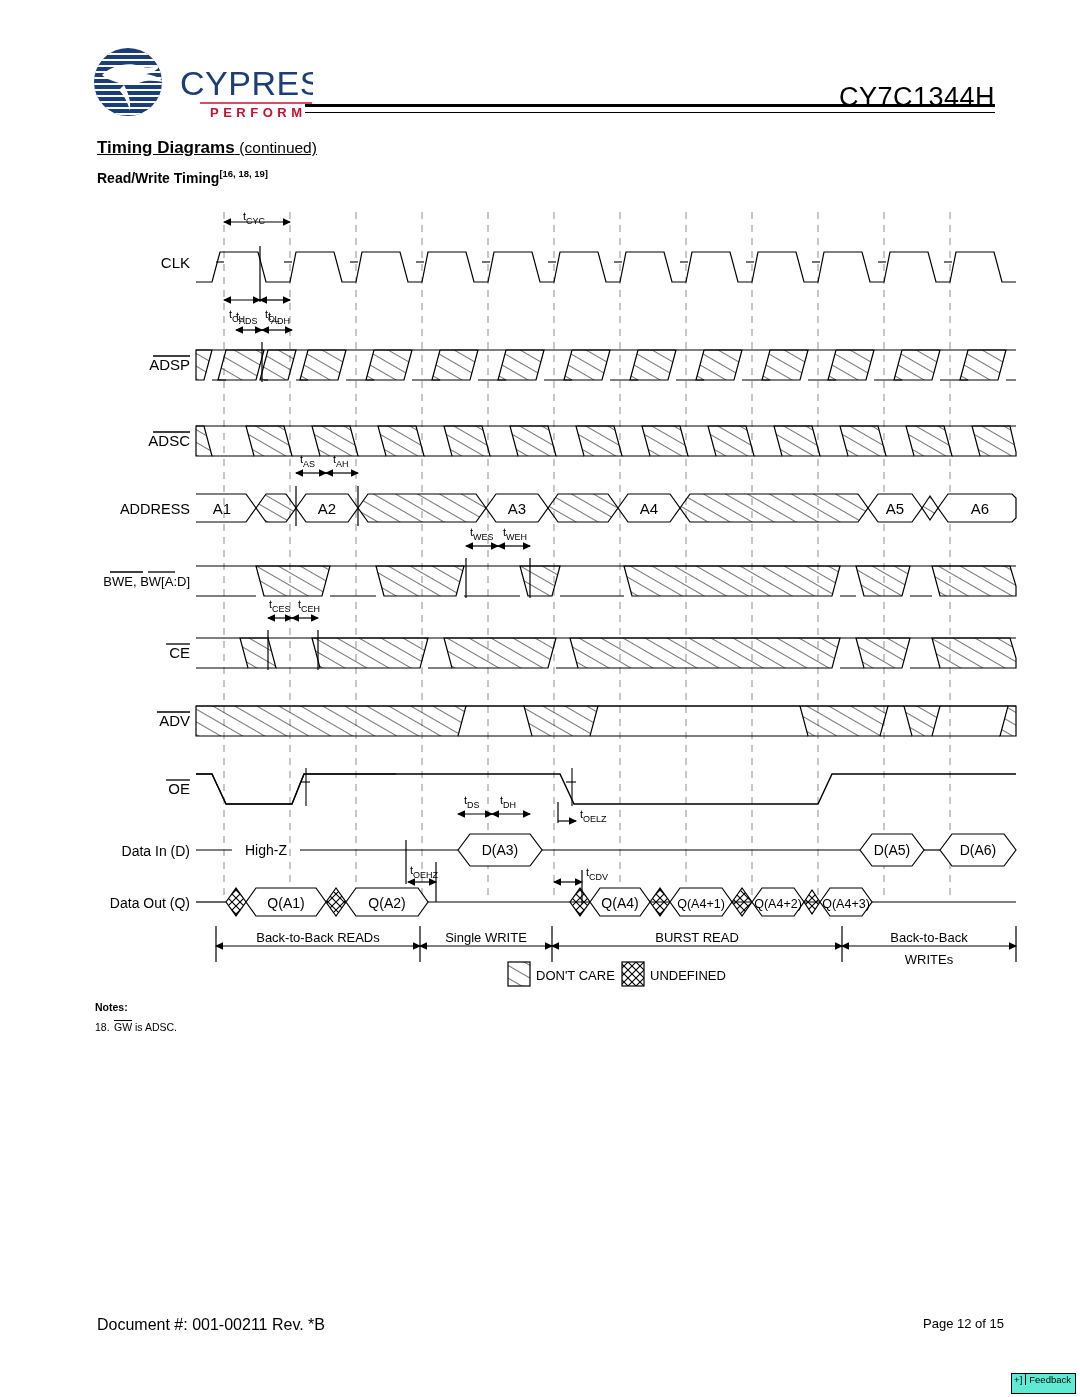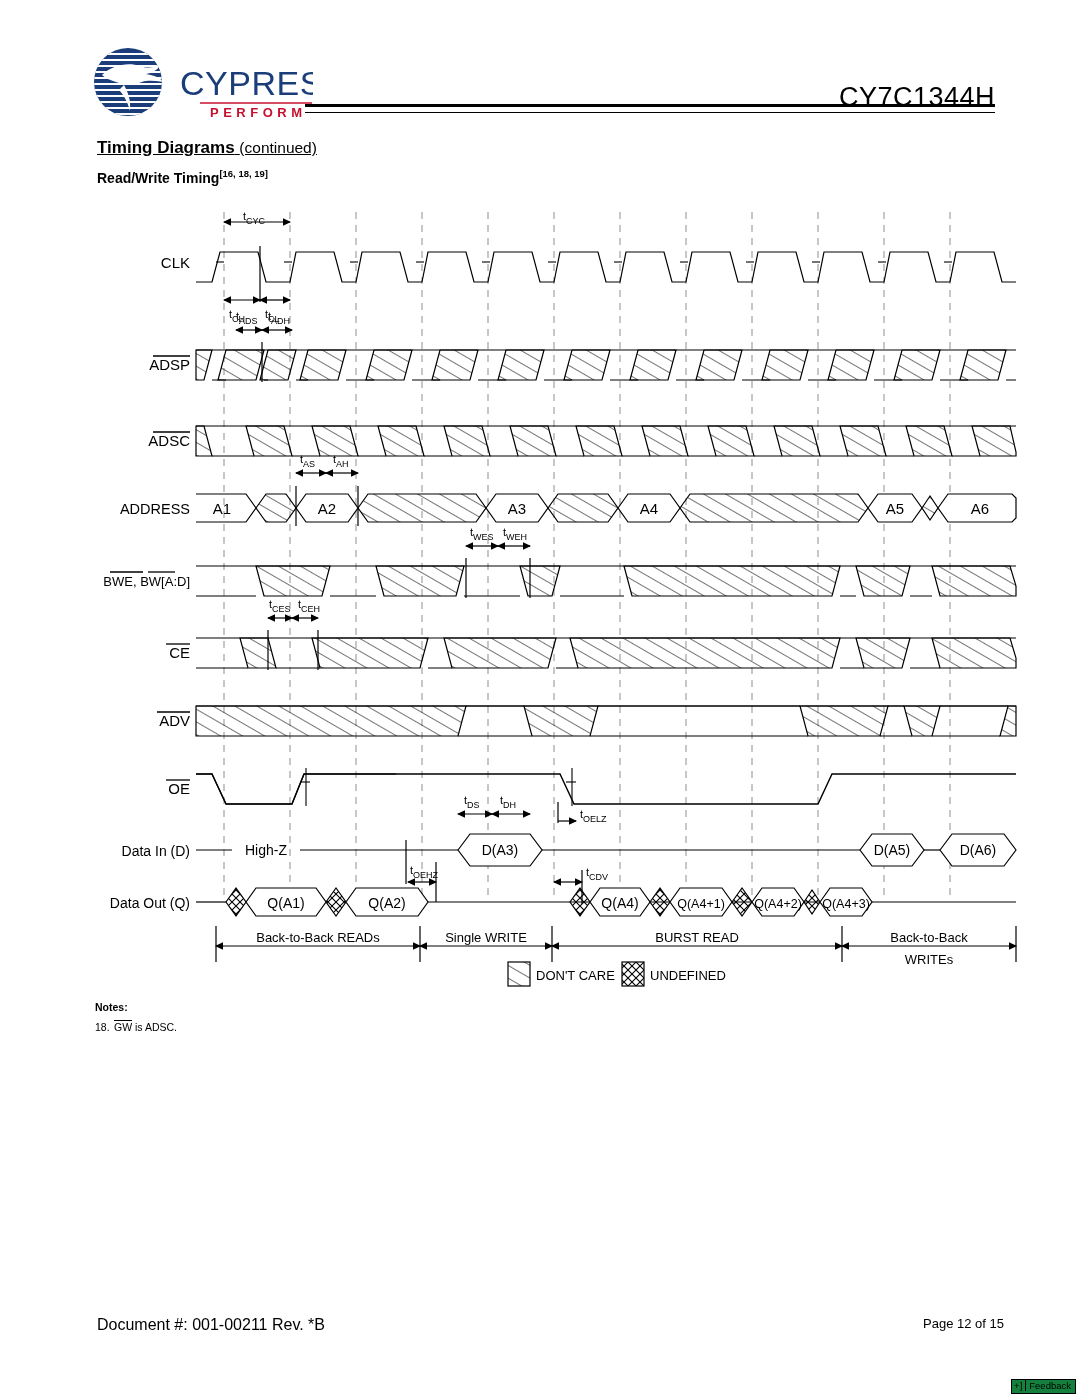--- a/index.html
+++ b/index.html
@@ -25,21 +25,21 @@
   .notes{position:absolute;left:95px;top:1000px;width:900px;font-size:10.5px;line-height:1.35;}
   .notes .hd{font-weight:bold;font-size:10.5px;margin-bottom:6px;}
   .notes .row{display:flex;}
   .notes .num{width:19px;flex:none;}
   .ovl{border-top:1px solid #000;padding-top:0px;}
 
   
   .foot-doc{position:absolute;left:97px;top:1316px;font-size:16px;}
   .foot-page{position:absolute;left:884px;top:1316px;font-size:13px;margin-left:39px;}
   .feedback{position:absolute;right:4px;bottom:3px;border:1.5px solid #000;
-            padding:1px 4px 2px 2px;font-size:9.5px;background:#15803d;line-height:1.1;}
+            padding:1px 4px 8px 2px;font-size:9.5px;background:#5eead4;line-height:1.1;}
   .feedback .plus{border-right:1px solid #000;padding-right:3px;margin-right:3px;}
 
   svg{display:block;}
   text{font-family:"Liberation Sans","DejaVu Sans",sans-serif;}
 </style>
 </head>
 <body>
 
 <div class="page">
 

